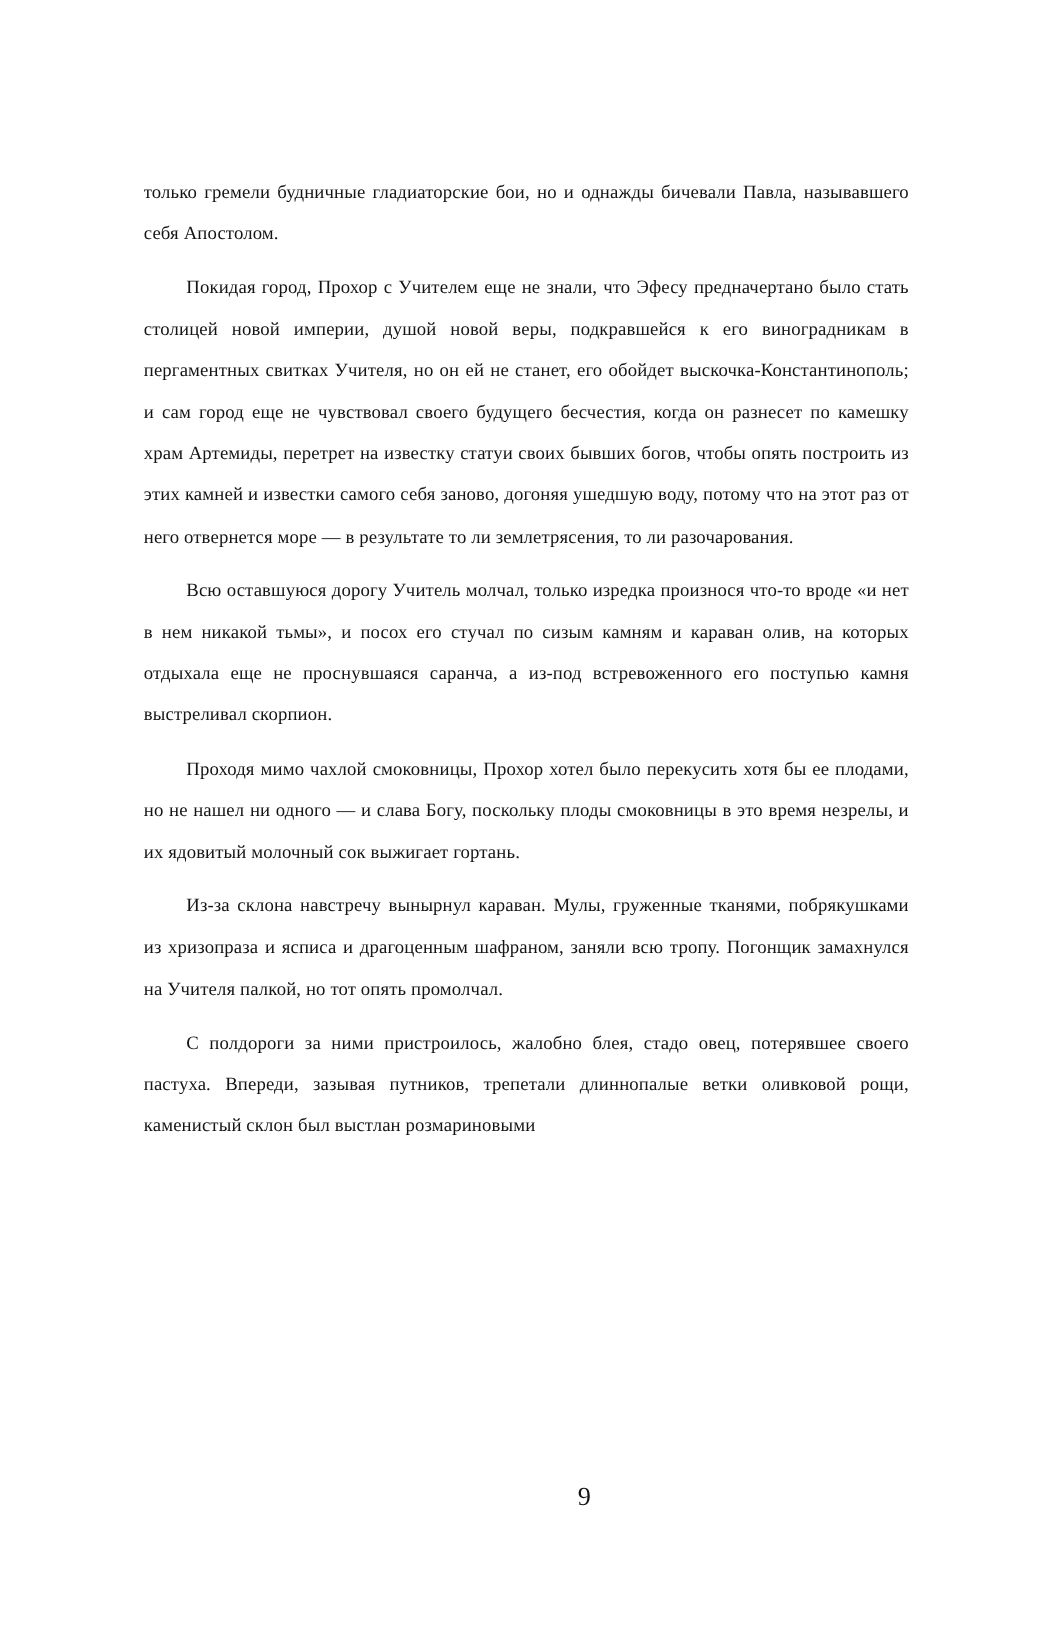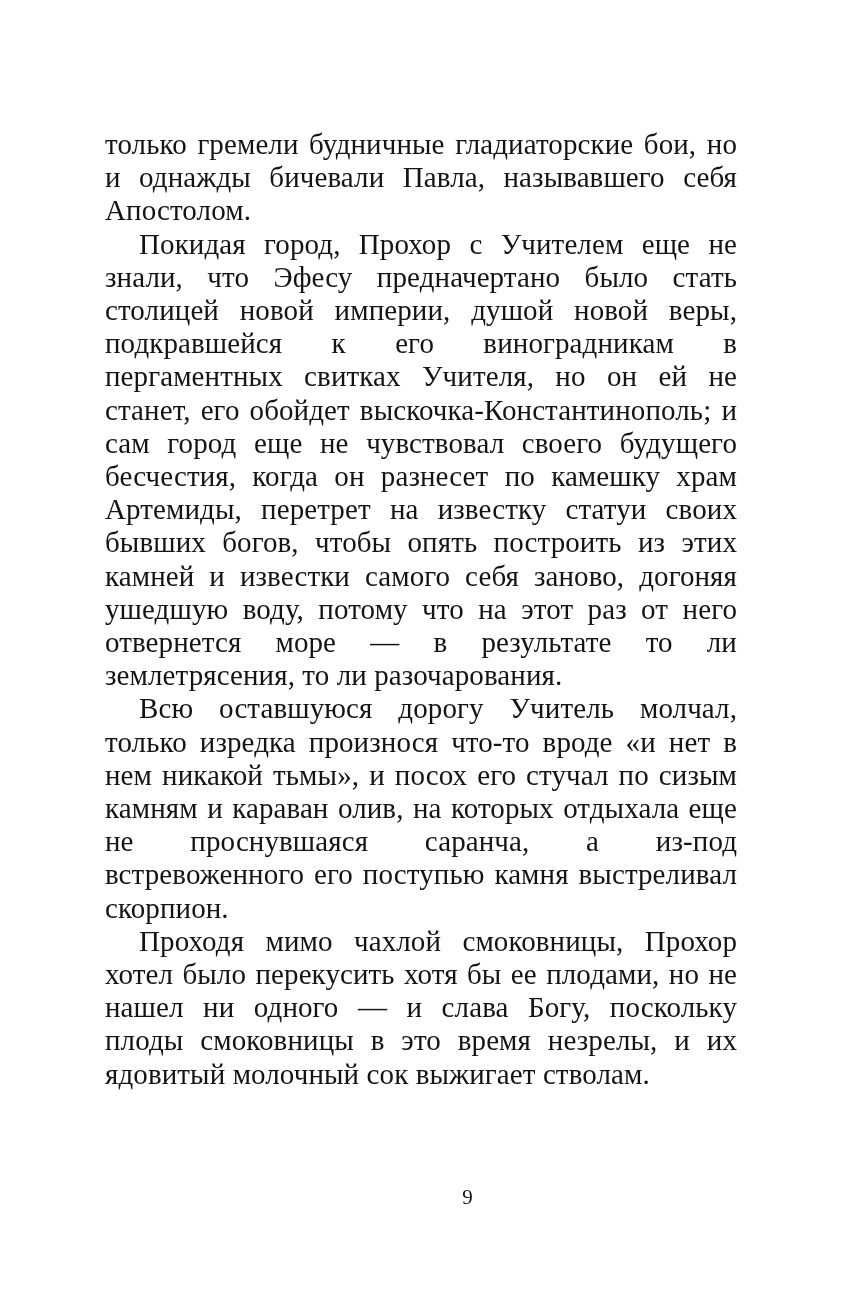--- a/index.html
+++ b/index.html
@@ -23,22 +23,22 @@
     height: 1312px;
     background: #ffffff;
   }
   .text-block {
     position: absolute;
     left: 105px;
     top: 128px;
     width: 632px;
   }
   .para {
-    margin: 0;
-    font-size: 29px;
+    margin: 10px;
+    font-size: 15px;
     line-height: 33.2px;
     text-align: justify;
     text-justify: inter-word;
     letter-spacing: 0.1px;
     color: #141414;
     hyphens: manual;
   }
   .para.indent {
     text-indent: 34px;
   }
@@ -55,16 +55,18 @@
   }
 </style>
 </head>
 <body>
 
 <div class="page">
   <div class="text-block">
     <p class="para">только гремели будничные гладиаторские бои, но и однажды бичевали Павла, называвшего себя Апостолом.</p>
     <p class="para indent">Покидая город, Прохор с Учителем еще не знали, что Эфесу предначертано было стать столицей новой империи, душой новой веры, подкравшейся к его виноградникам в пергаментных свитках Учителя, но он ей не станет, его обойдет выскочка-Константинополь; и сам город еще не чувствовал своего будущего бесчестия, когда он разнесет по камешку храм Артемиды, перетрет на известку статуи своих бывших богов, чтобы опять построить из этих камней и известки самого себя заново, догоняя ушедшую воду, потому что на этот раз от него отвернется море — в результате то ли землетрясения, то ли разочарования.</p>
     <p class="para indent">Всю оставшуюся дорогу Учитель молчал, только изредка произнося что-то вроде «и нет в нем никакой тьмы», и посох его стучал по сизым камням и караван олив, на которых отдыхала еще не проснувшаяся саранча, а из-под встревоженного его поступью камня выстреливал скорпион.</p>
-    <p class="para indent">Проходя мимо чахлой смоковницы, Прохор хотел было перекусить хотя бы ее плодами, но не нашел ни одного — и слава Богу, поскольку плоды смоковницы в это время незрелы, и их ядовитый молочный сок выжигает стволам.</p>
+    <p class="para indent">Проходя мимо чахлой смоковницы, Прохор хотел было перекусить хотя бы ее плодами, но не нашел ни одного — и слава Богу, поскольку плоды смоковницы в это время незрелы, и их ядовитый молочный сок выжигает гортань.</p>
+    <p class="para indent">Из-за склона навстречу вынырнул караван. Мулы, груженные тканями, побрякушками из хризопраза и ясписа и драгоценным шафраном, заняли всю тропу. Погонщик замахнулся на Учителя палкой, но тот опять промолчал.</p>
+    <p class="para indent">С полдороги за ними пристроилось, жалобно блея, стадо овец, потерявшее своего пастуха. Впереди, зазывая путников, трепетали длиннопалые ветки оливковой рощи, каменистый склон был выстлан розмариновыми</p>
   </div>
   <div class="page-number">9</div>
 </div>
 
 </body></html>

